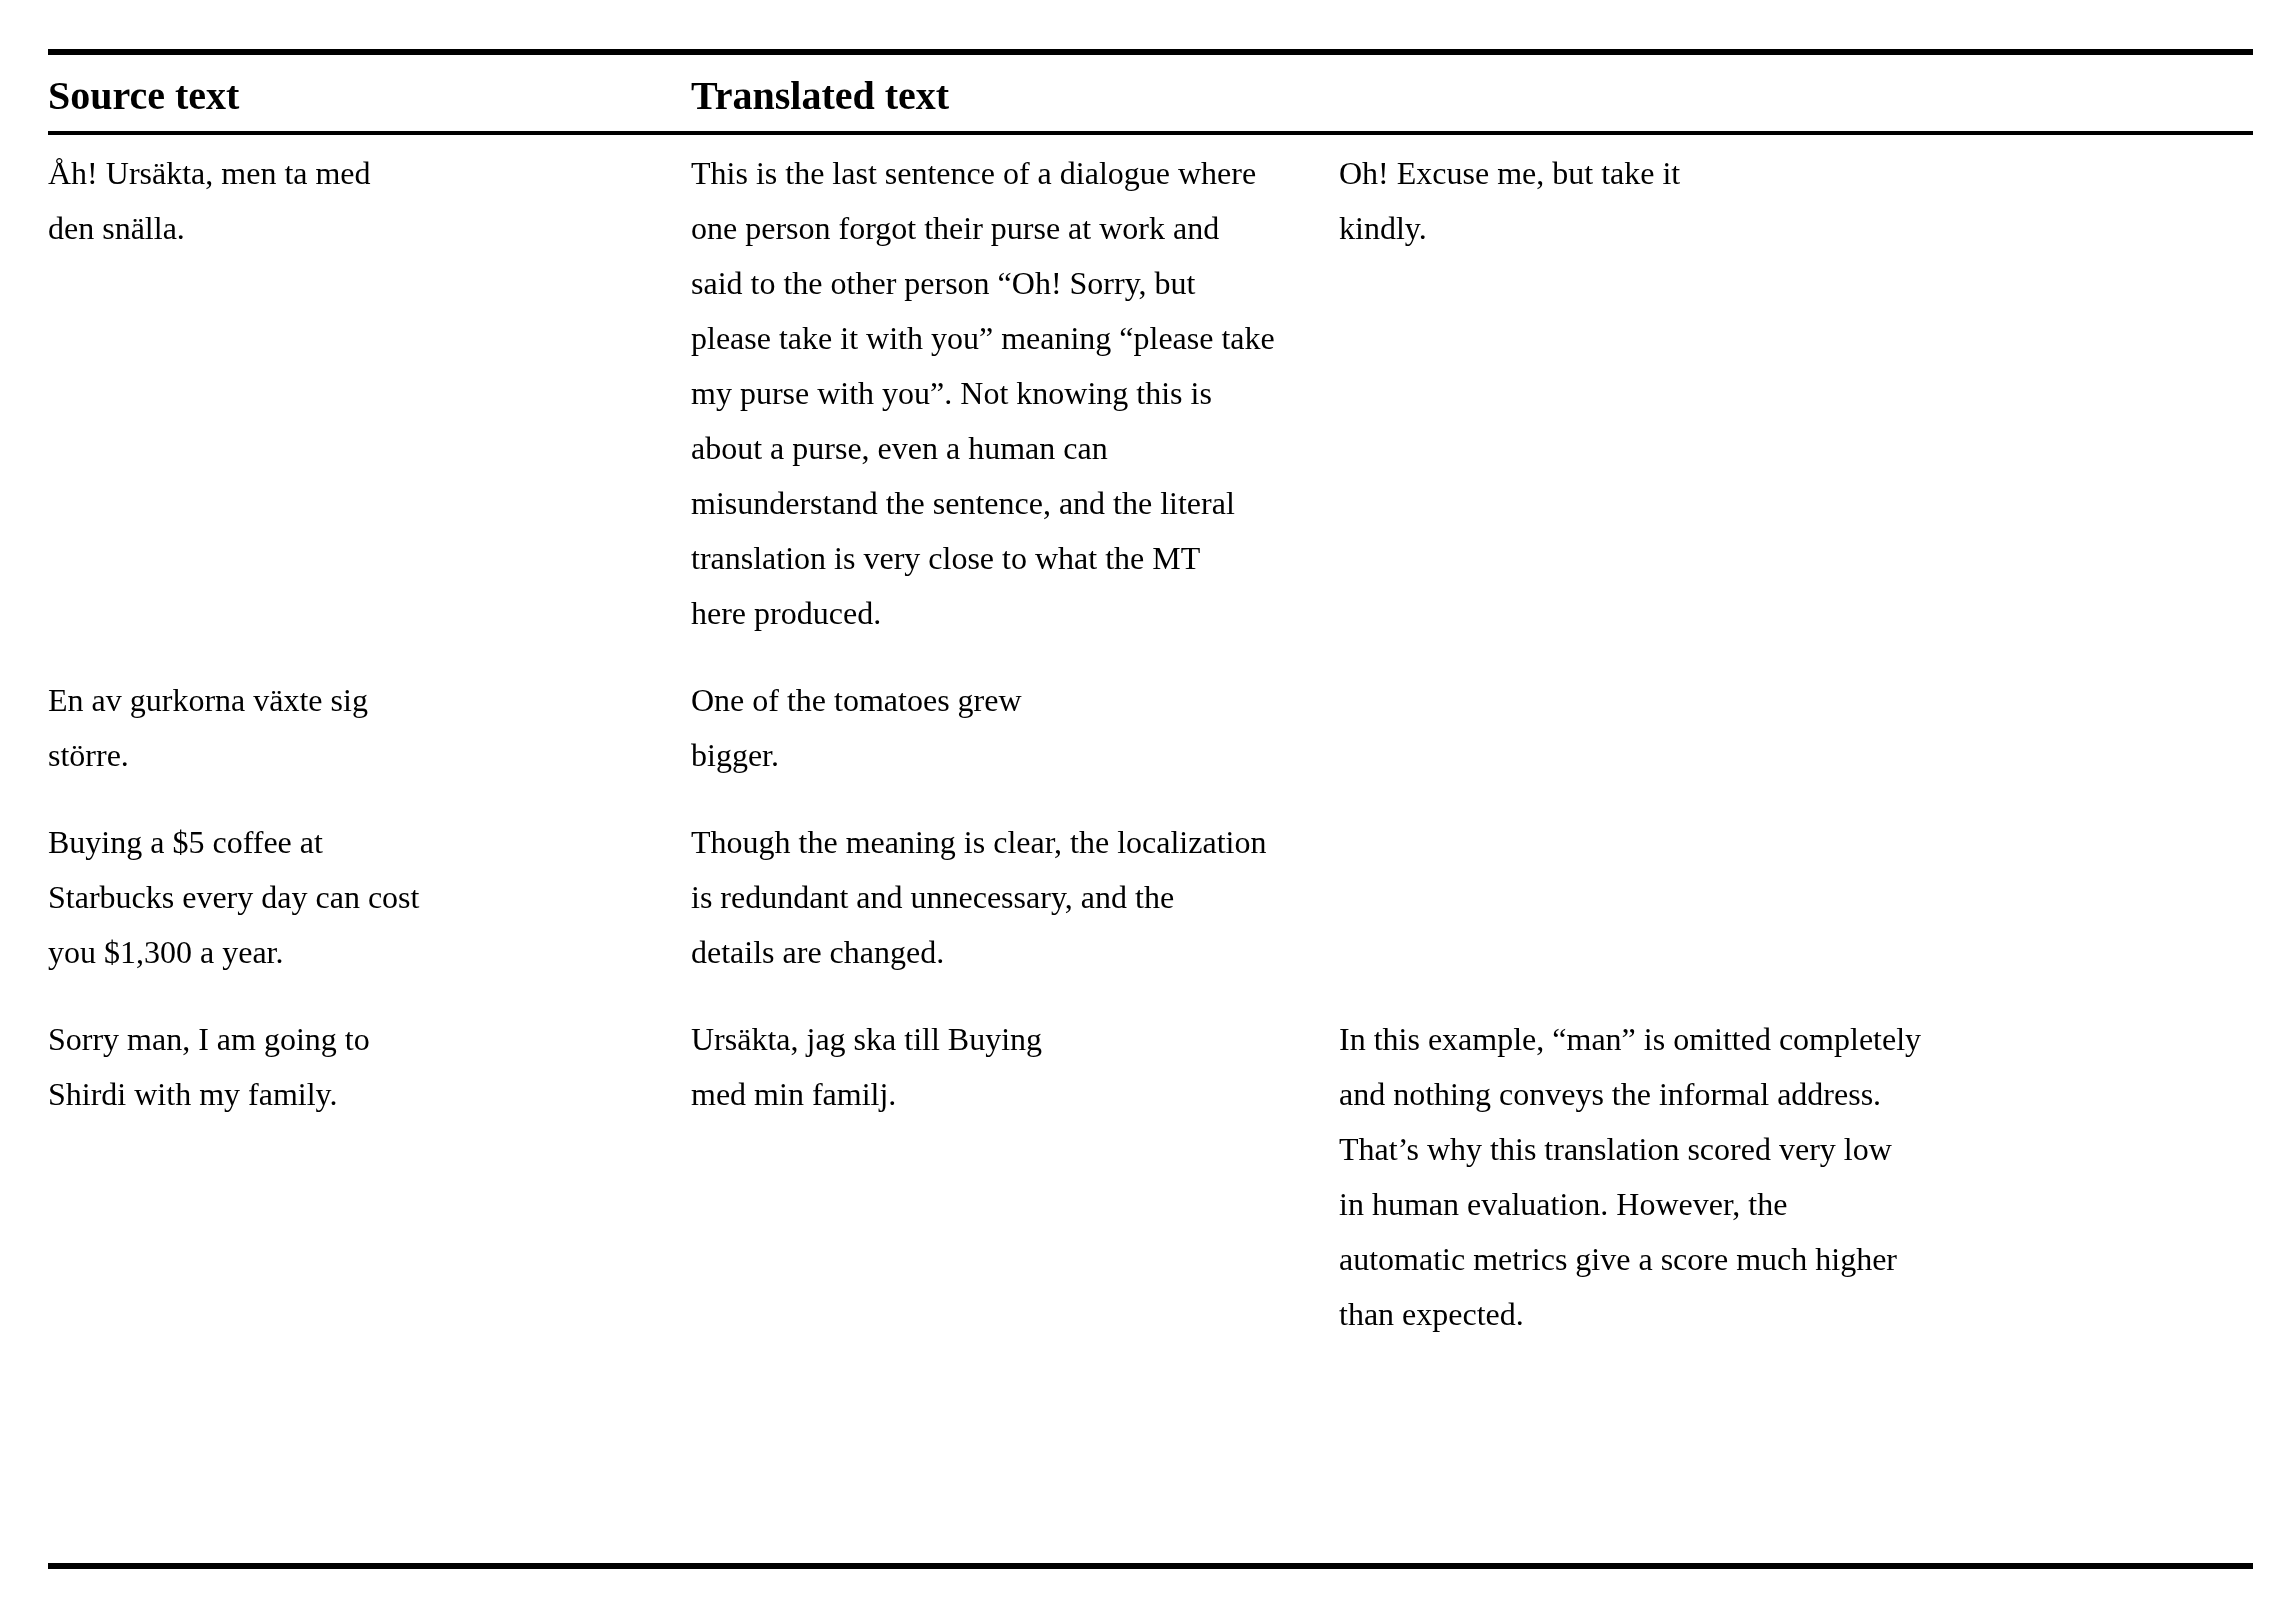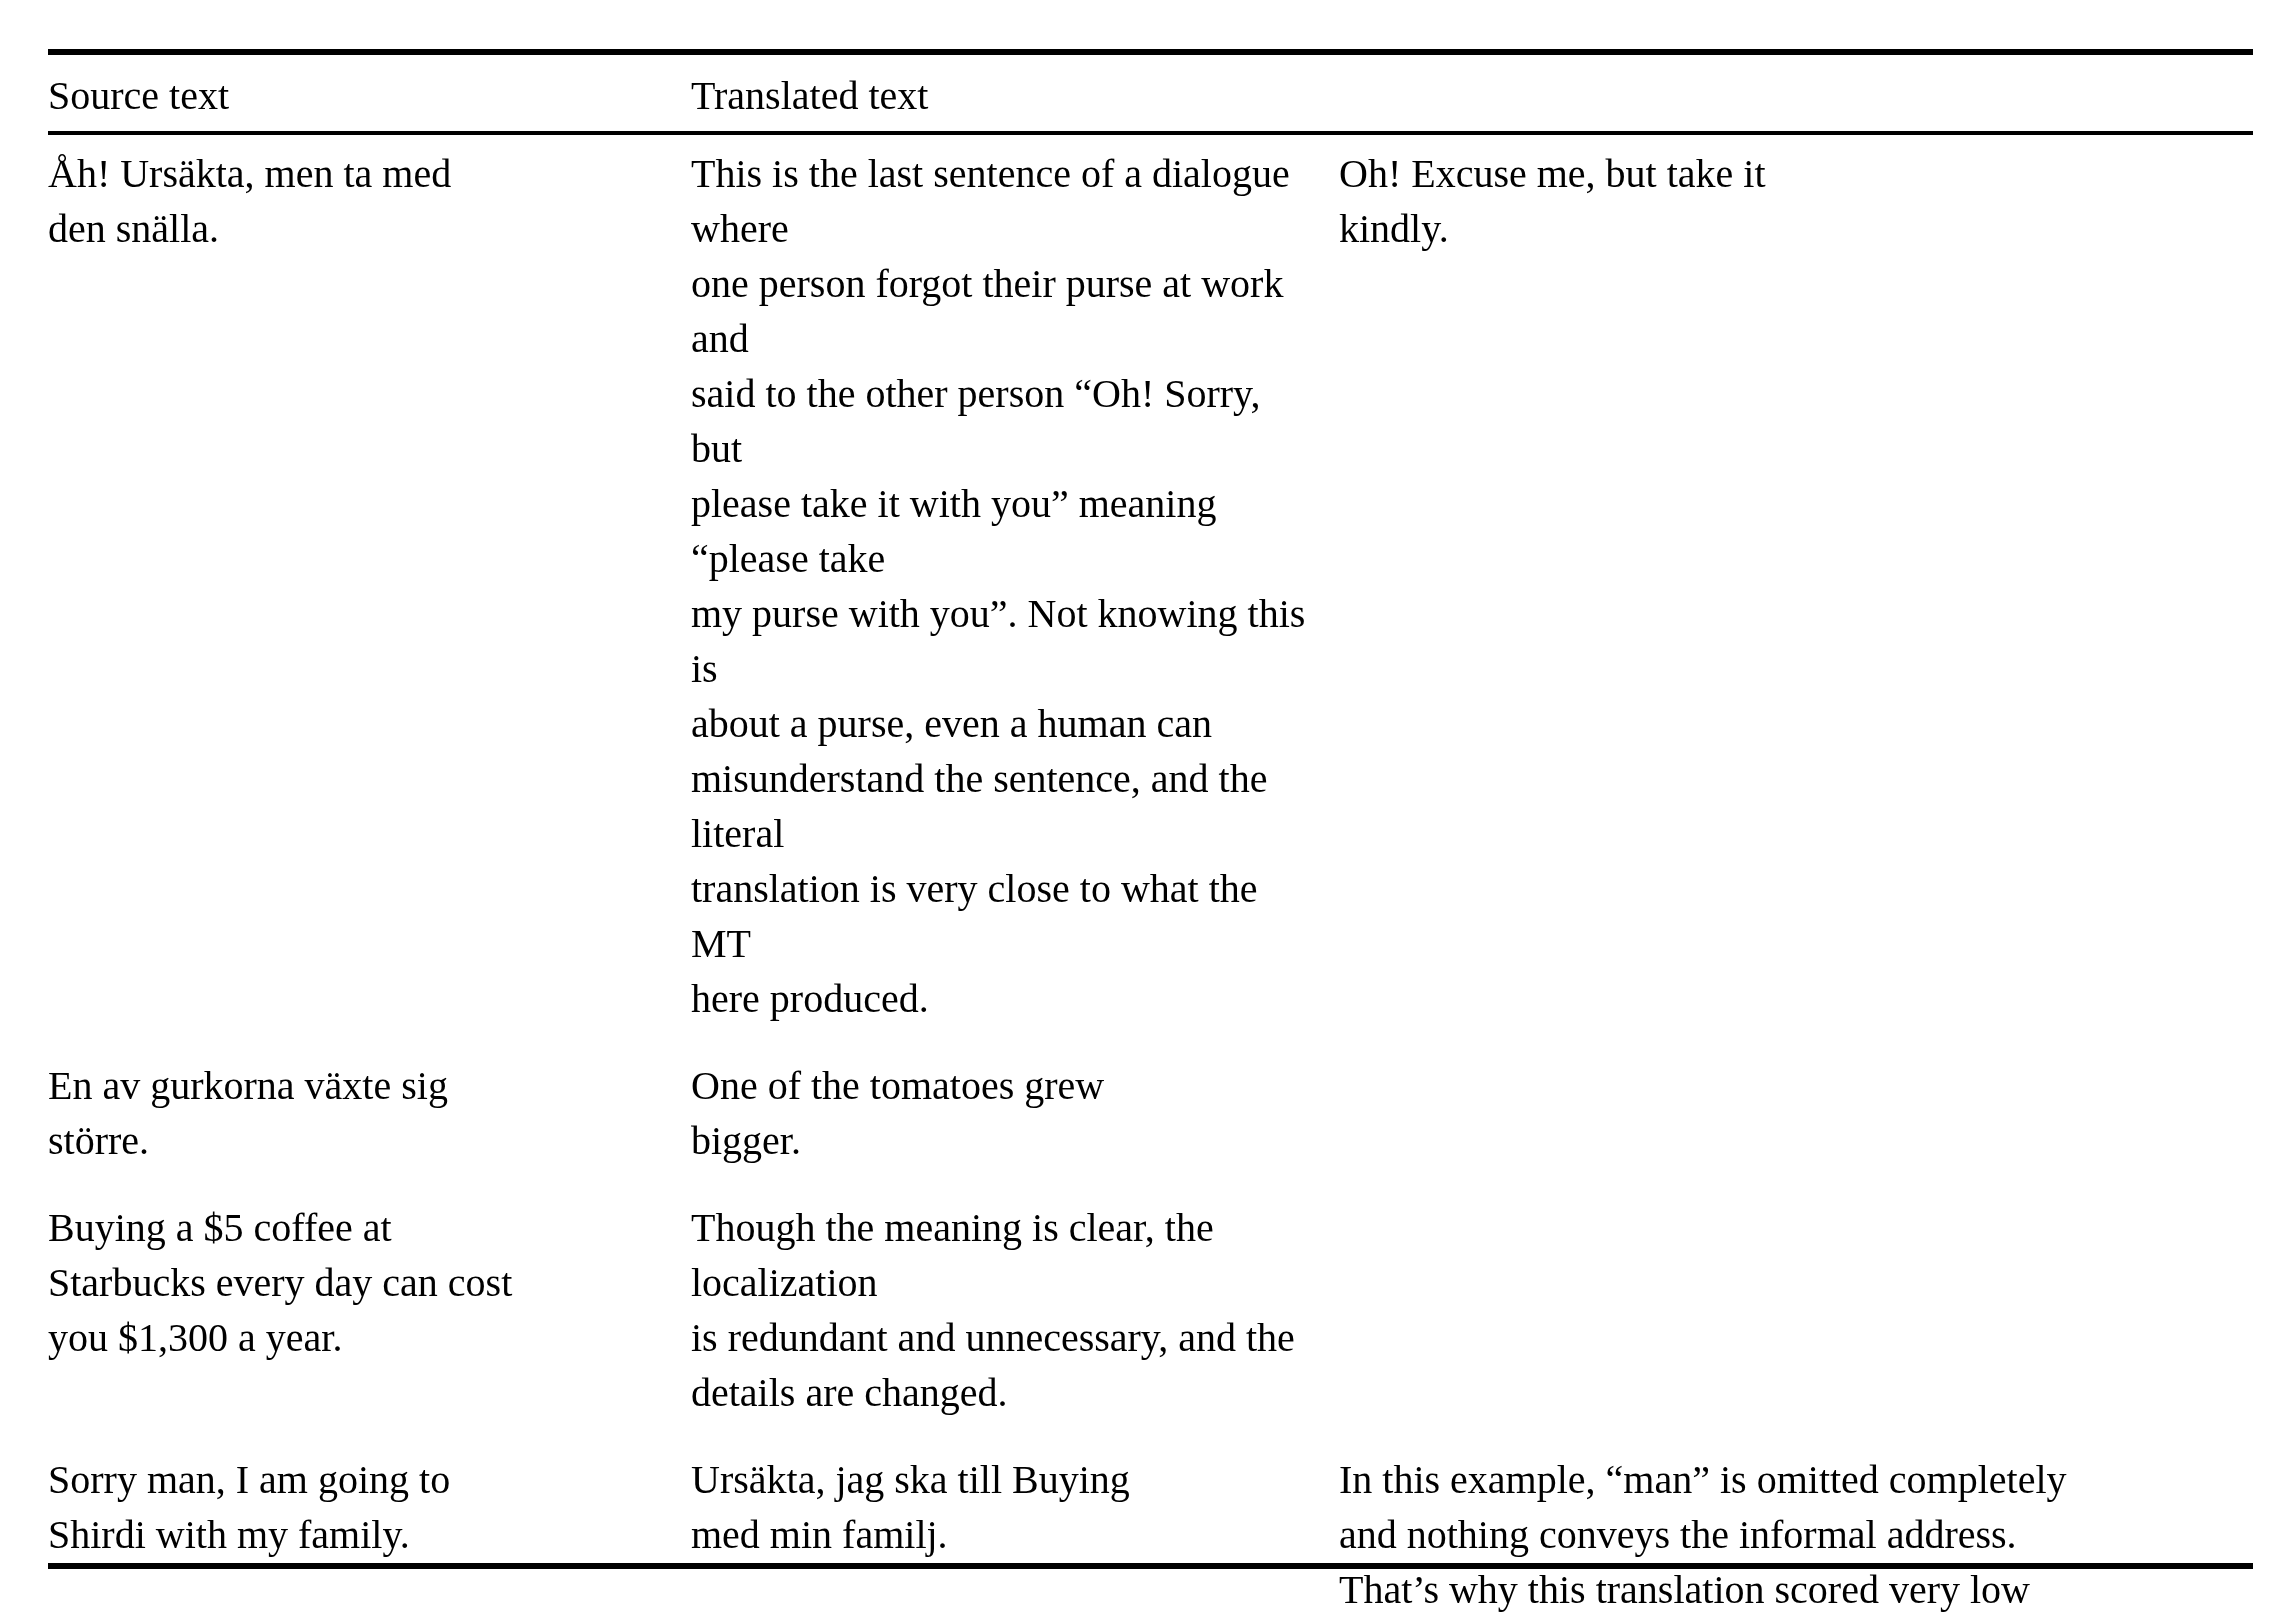--- a/index.html
+++ b/index.html
@@ -28,38 +28,38 @@
   .rule-mid    { top: 131px;  height: 4px;  }
   .rule-bottom { top: 1563px; height: 5.7px; }
 
   .header-row {
     position: absolute;
     left: 48px;
     top: 68px;
     width: 2205px;
     display: grid;
     grid-template-columns: 643px 648px 914px;
-    font-weight: normal;
+    font-weight: bold;
     font-size: 40px;
     line-height: 55px;
   }
   .body-rows {
     position: absolute;
     left: 48px;
     top: 146px;
     width: 2205px;
   }
   .trow {
     display: grid;
     grid-template-columns: 643px 648px 914px;
     margin-bottom: 32px;
   }
   .trow:last-child { margin-bottom: 0; }
   .cell {
-    font-size: 40px;
+    font-size: 32px;
     line-height: 55px;
     white-space: pre-line;
     padding-right: 23px;
   }
   .hcell { white-space: nowrap; }
 </style>
 </head>
 <body>
 
 <div class="page">

